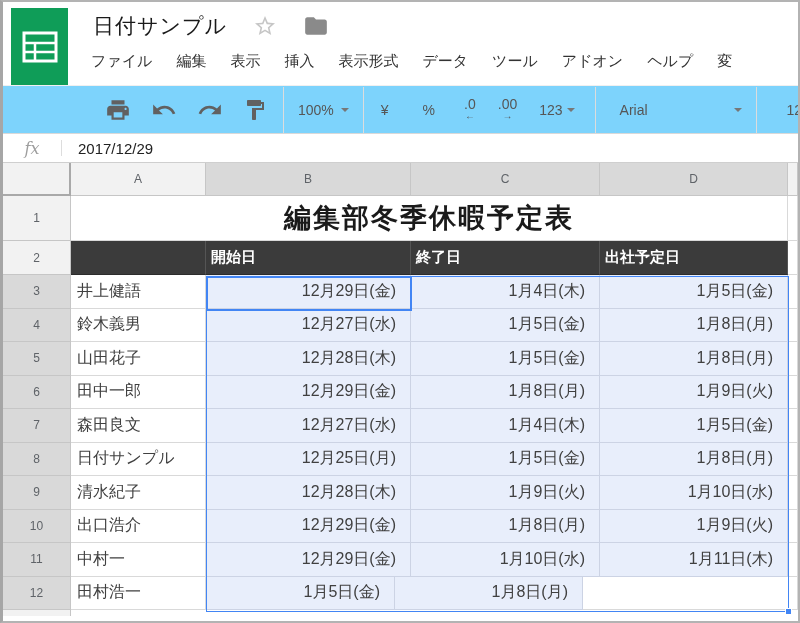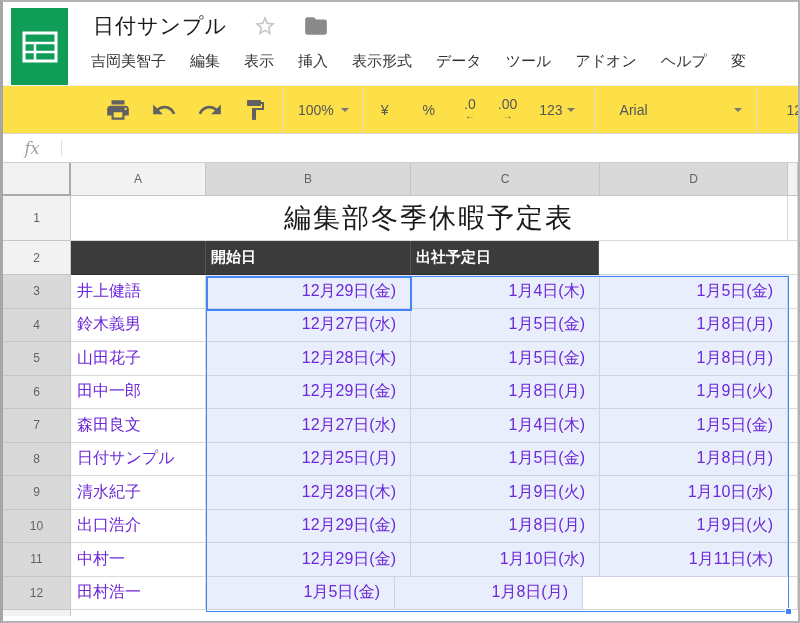--- a/index.html
+++ b/index.html
@@ -12,21 +12,21 @@
   .appbar{ position:relative; height:83px; background:#fff; }
   .logo{ position:absolute; left:8px; top:6px; width:57px; height:77px;
     background:#0f9d58; display:flex; align-items:center; justify-content:center; }
   .doc-title-row{ position:absolute; left:90px; top:10px; display:flex; align-items:center; }
   .doc-title{ font-size:21px; color:#1a1a1a; letter-spacing:1px; }
   .icon-btn{ margin-left:26px; display:inline-flex; }
   .menubar{ position:absolute; left:88px; top:50px; display:flex; }
   .menu-item{ font-size:15px; color:#333; margin-right:24px; white-space:nowrap; cursor:pointer; }
 
   
-  .toolbar{ height:48px; background:#fde047; border-top:1px solid #f0f0f0;
+  .toolbar{ height:48px; background:#7dd3fc; border-top:1px solid #f0f0f0;
     display:flex; align-items:center; }
   .tb-gap{ width:20px; flex:none; }
   .tb-btn{ display:flex; align-items:center; justify-content:center; flex:none; cursor:pointer; }
   .tb-divider{ width:1px; height:46px; background:#dcdcdc; flex:none; }
   .tb-text{ font-size:14px; color:#565656; }
   .tb-zoom{ display:flex; align-items:center; }
   .caret{ width:0; height:0; border-left:4px solid transparent; border-right:4px solid transparent;
     border-top:4px solid #777; display:inline-block; margin-left:7px; }
   .dec-btn{ display:flex; flex-direction:column; align-items:center; line-height:11px; }
   .dec-btn .arr{ font-size:10px; color:#565656; }
@@ -42,36 +42,36 @@
   .formula-value{ font-size:15px; color:#222; padding-left:16px; flex:1; }
 
   
   .grid{ position:relative; background:#fff; }
   .grid-row{ display:flex; }
   .w-rh{ width:68px; flex:none; }
   .w-a{ width:135px; flex:none; }
   .w-b{ width:205px; flex:none; }
   .w-c{ width:189px; flex:none; }
   .w-d{ width:188px; flex:none; }
-  .w-merged{ width:717px; flex:none; }
+  .w-merged{ width:717px; flex:none;font-weight:bold; }
   .w-fill{ flex:1; }
 
   .colhdr-row{ height:33px; }
   .hdr{ background:#f2f2f2; border-right:1px solid #c6c6c6; border-bottom:1px solid #c6c6c6;
     display:flex; align-items:center; justify-content:center;
     font-size:12px; color:#5f6368; }
   .hdr.sel{ background:#d9d9d9; }
   .corner{ border-right:2px solid #a9a9a9; border-bottom:2px solid #a9a9a9; }
 
   .rowhdr{ background:#f2f2f2; border-right:1px solid #c6c6c6; border-bottom:1px solid #c6c6c6;
     display:flex; align-items:center; justify-content:center; font-size:12px; color:#5f6368; flex:none; width:68px; }
   .rowhdr.sel{ background:#d9d9d9; }
 
   .cell{ border-right:1px solid #d9d9d9; border-bottom:1px solid #d9d9d9;
-    display:flex; align-items:center; overflow:hidden; font-size:16px; color:#6d28d9; }
+    display:flex; align-items:center; overflow:hidden; font-size:16px; color:#404040; }
   .title-row{ height:45px; }
   .title-cell{ justify-content:center; font-size:27px; color:#1a1a1a; letter-spacing:2px; background:#fff; }
   .dark-row{ height:34px; }
   .dark-cell{ background:#3b3b3b; border-right:1px solid #555; border-bottom:1px solid #2c2c2c;
     color:#fff; font-weight:bold; font-size:15px; padding-left:5px; }
   .data-row{ height:33.5px; }
   .name-cell{ background:#fff; padding-left:6px; }
   .date-cell{ background:#e8eefb; justify-content:flex-end; padding-right:14px;
     border-right:1px solid #ccd3e4; border-bottom:1px solid #ccd3e4; }
   .sliver-row{ height:6px; }
@@ -105,21 +105,21 @@
             <path fill="#c6c6c6" d="M22 9.24l-7.19-.62L12 2 9.19 8.63 2 9.24l5.46 4.73L5.82 21 12 17.27 18.18 21l-1.63-7.03L22 9.24zM12 15.4l-3.76 2.27 1-4.28-3.32-2.88 4.38-.38L12 6.1l1.71 4.04 4.38.38-3.32 2.88 1 4.28L12 15.4z"></path>
           </svg>
       </span>
       <span class="icon-btn">
         <svg width="26" height="26" viewBox="0 0 24 24">
             <path fill="#8a8a8a" d="M10 4H4c-1.1 0-1.99.9-1.99 2L2 18c0 1.1.9 2 2 2h16c1.1 0 2-.9 2-2V8c0-1.1-.9-2-2-2h-8l-2-2z"></path>
           </svg>
       </span>
     </div>
     <nav class="menubar" id="menu-bar">
-        <span class="menu-item">吉岡美智子</span>
+        <span class="menu-item">ファイル</span>
         <span class="menu-item">編集</span>
         <span class="menu-item">表示</span>
         <span class="menu-item">挿入</span>
         <span class="menu-item">表示形式</span>
         <span class="menu-item">データ</span>
         <span class="menu-item">ツール</span>
         <span class="menu-item">アドオン</span>
         <span class="menu-item">ヘルプ</span>
         <span class="menu-item">変</span>
       </nav>
@@ -183,20 +183,21 @@
     </div>
     <div class="tb-divider"></div>
     <div class="tb-btn" style="padding:0 30px">
       <span class="tb-text">12</span>
     </div>
   </div>
 
   <div class="formulabar">
     <span class="fx">fx</span>
     <span class="fx-divider"></span>
+    <span class="formula-value">2017/12/29</span>
   </div>
 
   <div class="grid">
 
     <div class="grid-row colhdr-row">
       <div class="hdr corner w-rh"></div>
       <div class="hdr w-a">A</div>
       <div class="hdr sel w-b">B</div>
       <div class="hdr sel w-c">C</div>
       <div class="hdr sel w-d">D</div>
@@ -206,20 +207,21 @@
     <div class="grid-row title-row">
       <div class="rowhdr">1</div>
       <div class="cell title-cell w-merged">編集部冬季休暇予定表</div>
       <div class="cell w-fill"></div>
     </div>
 
     <div class="grid-row dark-row">
       <div class="rowhdr">2</div>
       <div class="cell dark-cell w-a"></div>
       <div class="cell dark-cell w-b">開始日</div>
+      <div class="cell dark-cell w-c">終了日</div>
       <div class="cell dark-cell w-d">出社予定日</div>
       <div class="cell w-fill"></div>
     </div>
 
     <div id="data-rows">
         <div class="grid-row data-row">
           <div class="rowhdr sel">3</div>
           <div class="cell name-cell w-a">井上健語</div>
           <div class="cell date-cell w-b">12月29日(金)</div>
           <div class="cell date-cell w-c">1月4日(木)</div>

